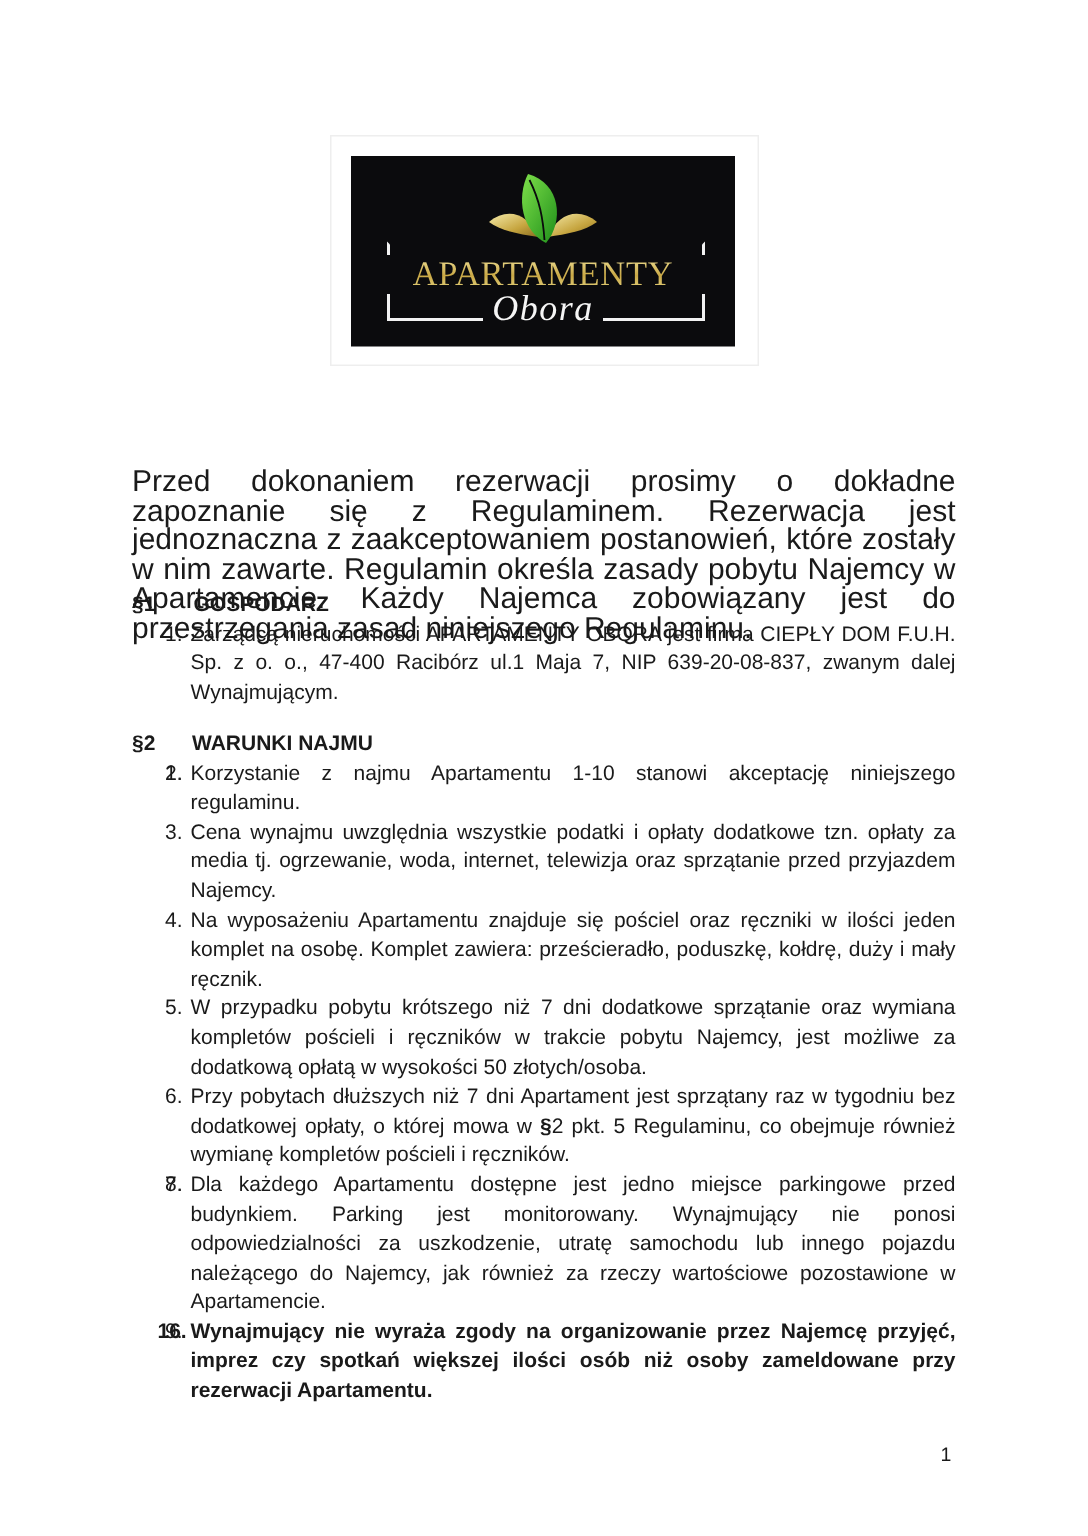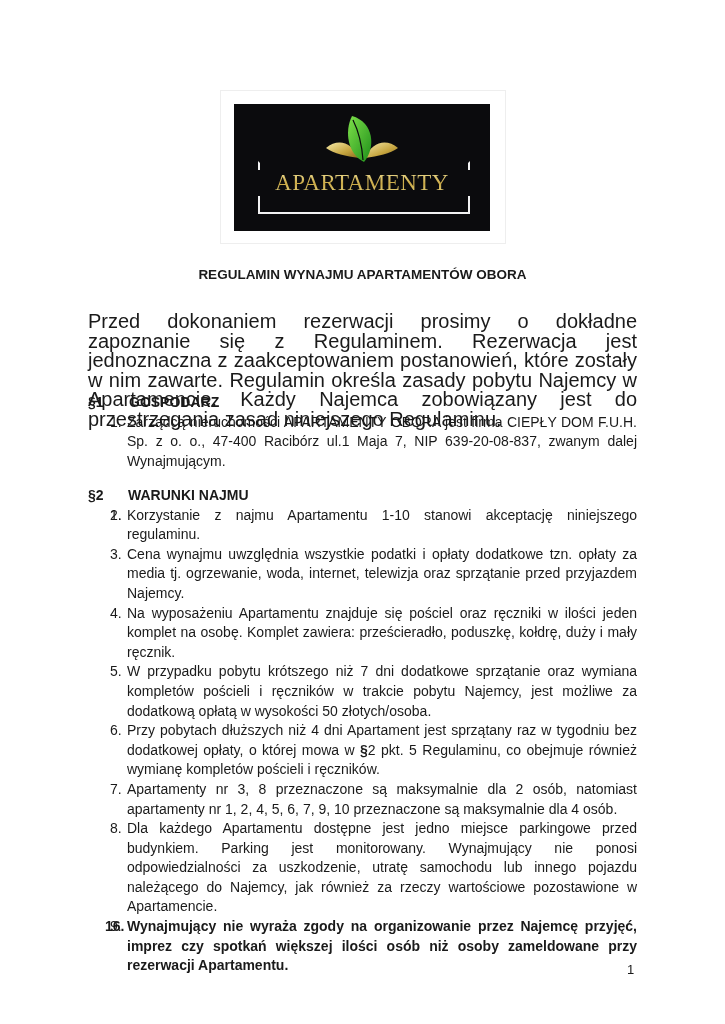--- a/index.html
+++ b/index.html
@@ -184,23 +184,23 @@
 
       <path d="M4 34 C 16 24, 30 28, 37 44 C 24 42, 12 40, 4 34 Z" fill="url(#goldg)"></path>
 
       <path d="M76 34 C 64 24, 50 28, 43 44 C 56 42, 68 40, 76 34 Z" fill="url(#goldg)"></path>
 
       <path d="M30 2 C 52 8, 54 34, 42 48 C 26 40, 22 18, 30 2 Z" fill="url(#greeng)"></path>
       <path d="M31 6 C 38 20, 40 32, 41 46" stroke="#0b0b0d" stroke-width="1.2" fill="none"></path>
     </svg>
     <div class="logo-rect"></div>
     <div class="logo-title"><span>APARTAMENTY</span></div>
+    <div class="logo-sub"><span class="logo-sub-bg">Obora</span></div>
   </div>
 
-  <div class="doc-title">REGULAMIN WYNAJMU APARTAMENTÓW OBORA</div>
 
   <div class="intro">Przed dokonaniem rezerwacji prosimy o dokładne zapoznanie się z Regulaminem. Rezerwacja jest jednoznaczna z zaakceptowaniem postanowień, które zostały w nim zawarte. Regulamin określa zasady pobytu Najemcy w Apartamencie. Każdy Najemca zobowiązany jest do przestrzegania zasad niniejszego Regulaminu.</div>
 
   <div class="section section1" style="top:393px;">
     <div class="section-head">
       <span class="section-mark">§1</span>
       <span class="section-name">GOSPODARZ</span>
     </div>
     <ol class="items">
       <li>
@@ -230,25 +230,24 @@
       <li>
         <span class="num">4.</span>
         <span>Na wyposażeniu Apartamentu znajduje się pościel oraz ręczniki w ilości jeden komplet na osobę. Komplet zawiera: prześcieradło, poduszkę, kołdrę, duży i mały ręcznik.</span>
       </li>
       <li>
         <span class="num">5.</span>
         <span>W przypadku pobytu krótszego niż 7 dni dodatkowe sprzątanie oraz wymiana kompletów pościeli i ręczników w trakcie pobytu Najemcy, jest możliwe za dodatkową opłatą w wysokości 50 złotych/osoba.</span>
       </li>
       <li>
         <span class="num">6.</span>
-        <span><span>Przy pobytach dłuższych niż 4 dni Apartament jest sprzątany raz w tygodniu bez dodatkowej opłaty, o której mowa w </span><b>§</b><span>2 pkt. 5 Regulaminu, co obejmuje również wymianę kompletów pościeli i ręczników.</span></span>
+        <span><span>Przy pobytach dłuższych niż 7 dni Apartament jest sprzątany raz w tygodniu bez dodatkowej opłaty, o której mowa w </span><b>§</b><span>2 pkt. 5 Regulaminu, co obejmuje również wymianę kompletów pościeli i ręczników.</span></span>
       </li>
       <li>
         <span class="num">7.</span>
-        <span>Apartamenty nr 3, 8 przeznaczone są maksymalnie dla 2 osób, natomiast apartamenty nr 1, 2, 4, 5, 6, 7, 9, 10 przeznaczone są maksymalnie dla 4 osób.</span>
       </li>
       <li>
         <span class="num">8.</span>
         <span>Dla każdego Apartamentu dostępne jest jedno miejsce parkingowe przed budynkiem. Parking jest monitorowany. Wynajmujący nie ponosi odpowiedzialności za uszkodzenie, utratę samochodu lub innego pojazdu należącego do Najemcy, jak również za rzeczy wartościowe pozostawione w Apartamencie.</span>
       </li>
       <li>
         <span class="num">9.</span>
       </li>
       <li class="bold wide-num">
         <span class="num">16.</span>

